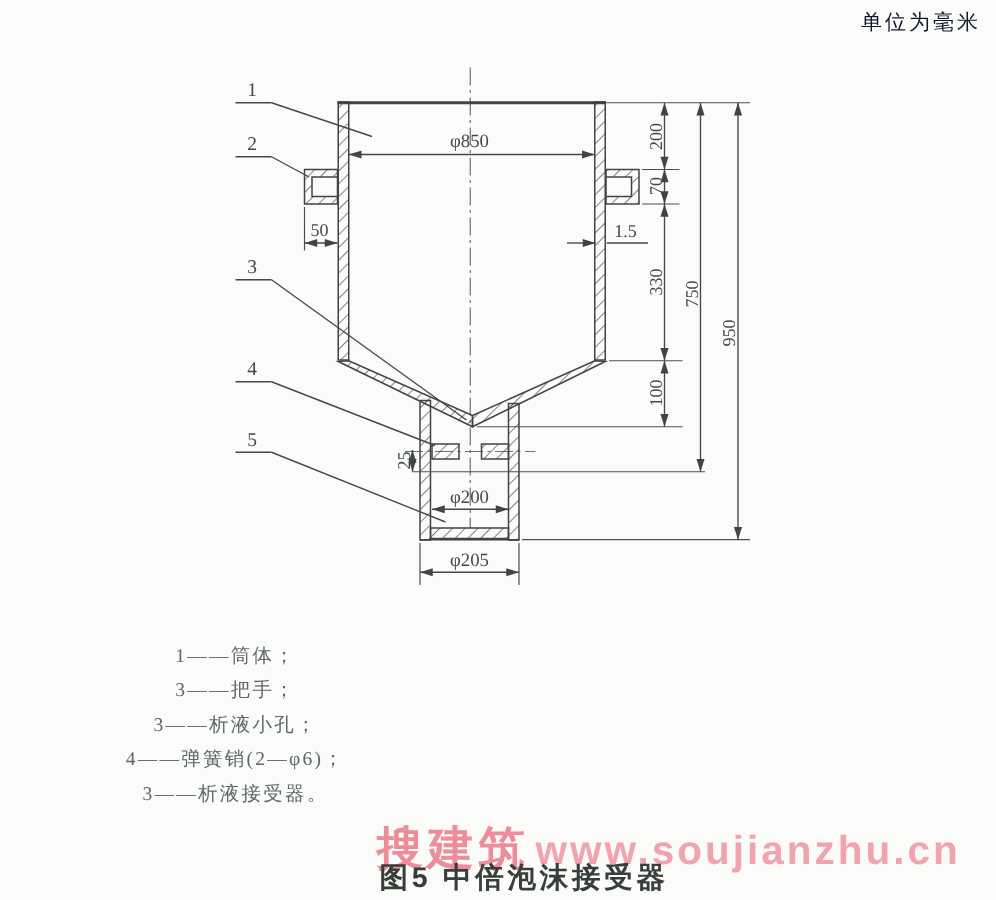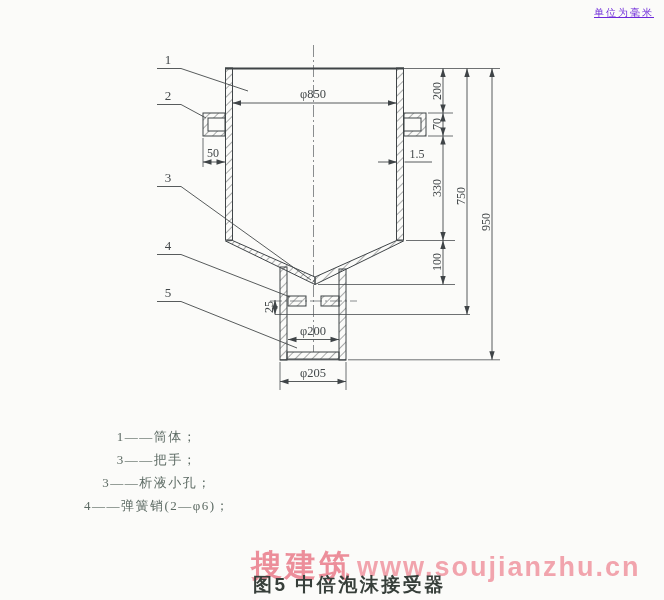--- a/index.html
+++ b/index.html
@@ -4,21 +4,21 @@
 <style>
   html,body{margin:0;padding:0;background:#ffffff;overflow:hidden;}
   .page{
     position:relative;width:664px;height:600px;
     background:#fbfbf9;
     font-family:"Liberation Serif","DejaVu Serif",serif;
     color:#3f4447;
   }
   .unit-note{
     position:absolute;top:6px;right:10px;
-    font-size:10px;letter-spacing:2px;color:#6d28d9;text-decoration:underline;
+    font-size:14px;letter-spacing:2px;color:#0f172a;
   }
   svg.drawing{position:absolute;left:0;top:0;}
   svg text{
     font-family:"Liberation Serif","DejaVu Serif",serif;
     fill:#43484a;font-size:12px;
   }
   svg text.dia{font-size:12.5px;}
   svg text.plbl{font-size:13px;}
   .legend{
     position:absolute;left:7px;top:419px;width:300px;
@@ -160,20 +160,21 @@
       <text class="dia" x="313" y="377">φ205</text>
     </g>
   </svg>
 
   <div class="legend">
     <div class="legend-items">
       <div class="legend-item">1——筒体；</div>
       <div class="legend-item">3——把手；</div>
       <div class="legend-item">3——析液小孔；</div>
       <div class="legend-item">4——弹簧销(2—φ6)；</div>
+      <div class="legend-item">3——析液接受器。</div>
     </div>
   </div>
 
   <div class="watermark">
     <span class="wm-brand">搜建筑</span>
     <span class="wm-url">www.soujianzhu.cn</span>
   </div>
 
   <div class="caption">图5 中倍泡沫接受器</div>
 

